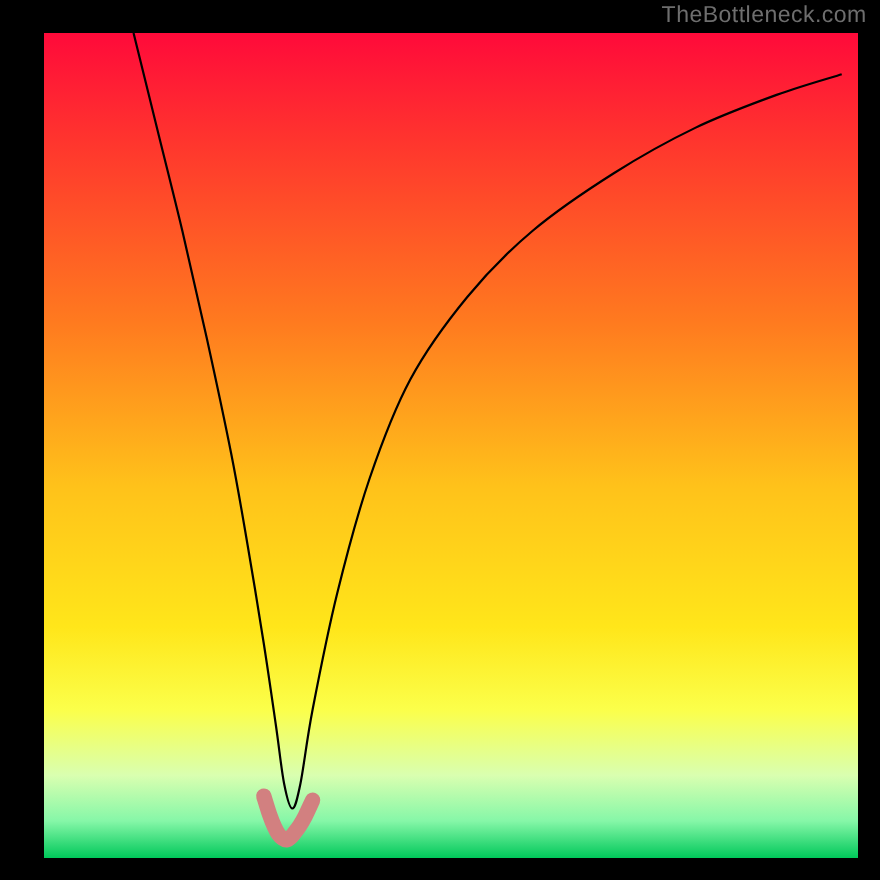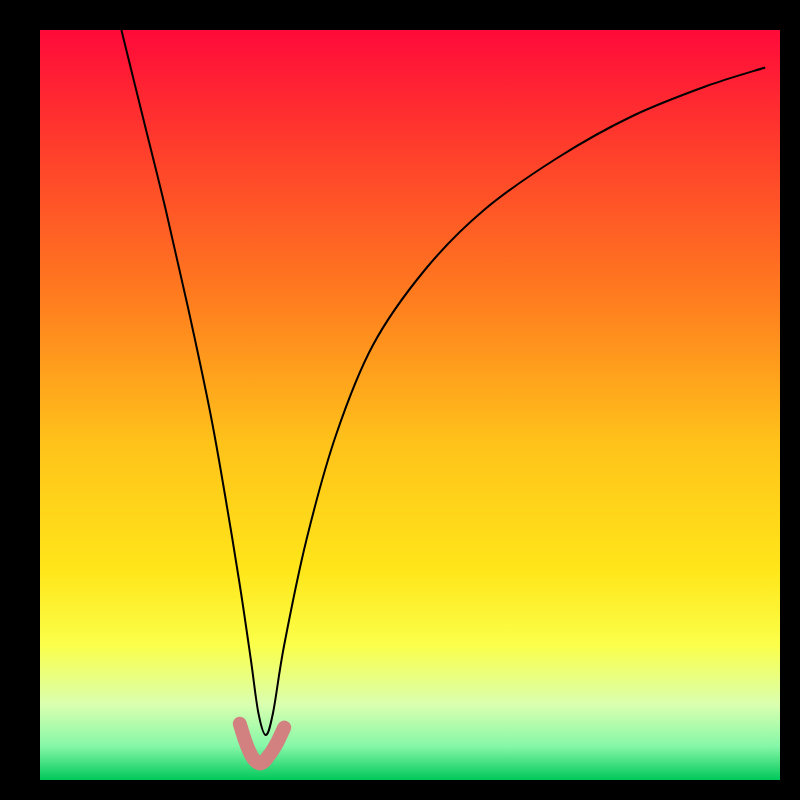--- a/index.html
+++ b/index.html
@@ -28,20 +28,21 @@
   svg.plot {
     position: absolute;
     left: 0;
     top: 0;
   }
 </style>
 </head>
 <body>
 
 <div class="stage">
+  <div class="watermark">TheBottleneck.com</div>
 
   <svg class="plot" width="800" height="800" viewBox="0 0 800 800">
     <defs>
       <linearGradient id="bg-grad" x1="0" y1="0" x2="0" y2="1">
           <stop offset="0.00%" stop-color="#ff0a3a"></stop>
           <stop offset="15.00%" stop-color="#ff3b2c"></stop>
           <stop offset="35.00%" stop-color="#ff7a1f"></stop>
           <stop offset="55.00%" stop-color="#ffc21a"></stop>
           <stop offset="72.00%" stop-color="#ffe61a"></stop>
           <stop offset="82.00%" stop-color="#fbff4a"></stop>

